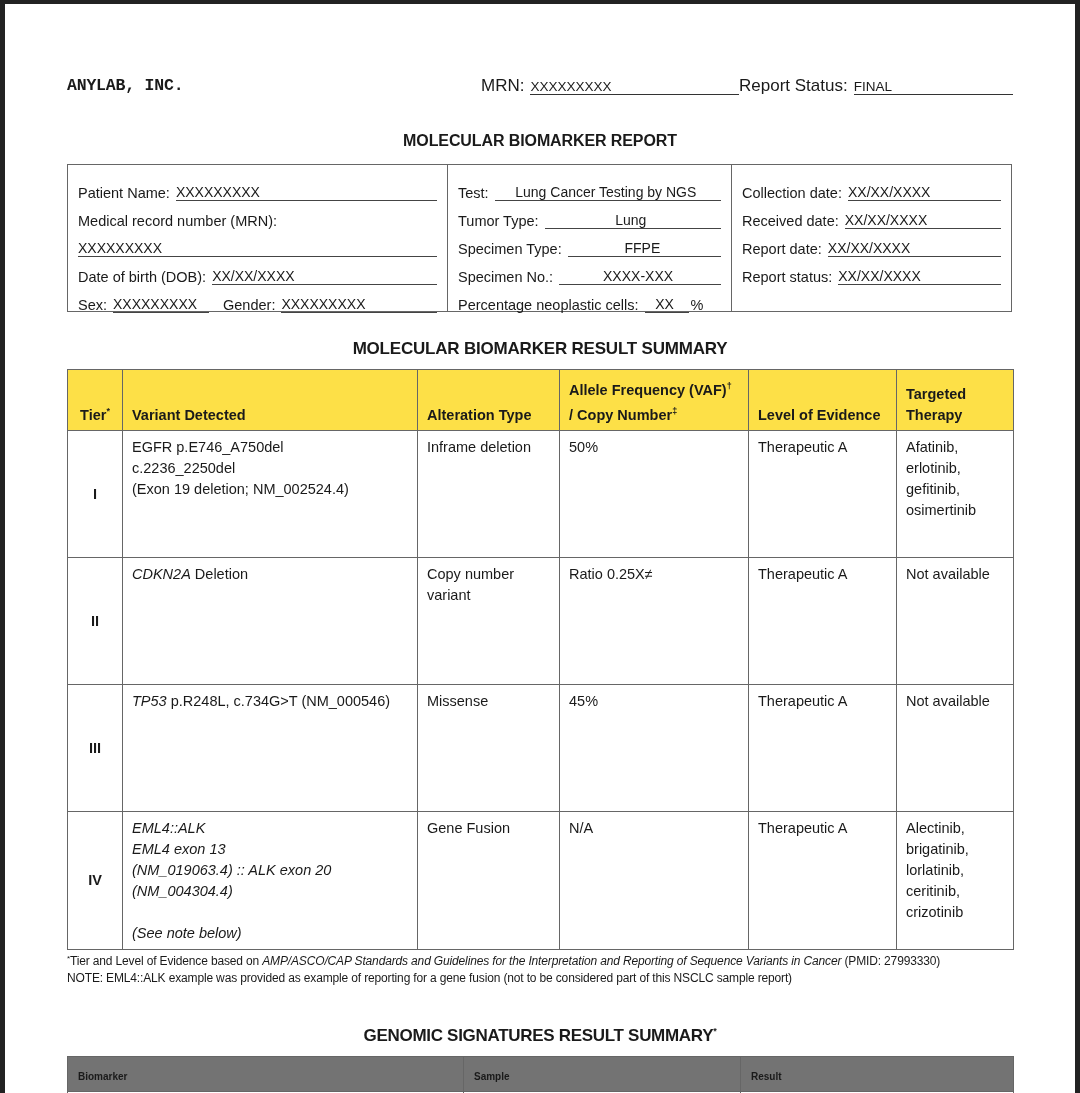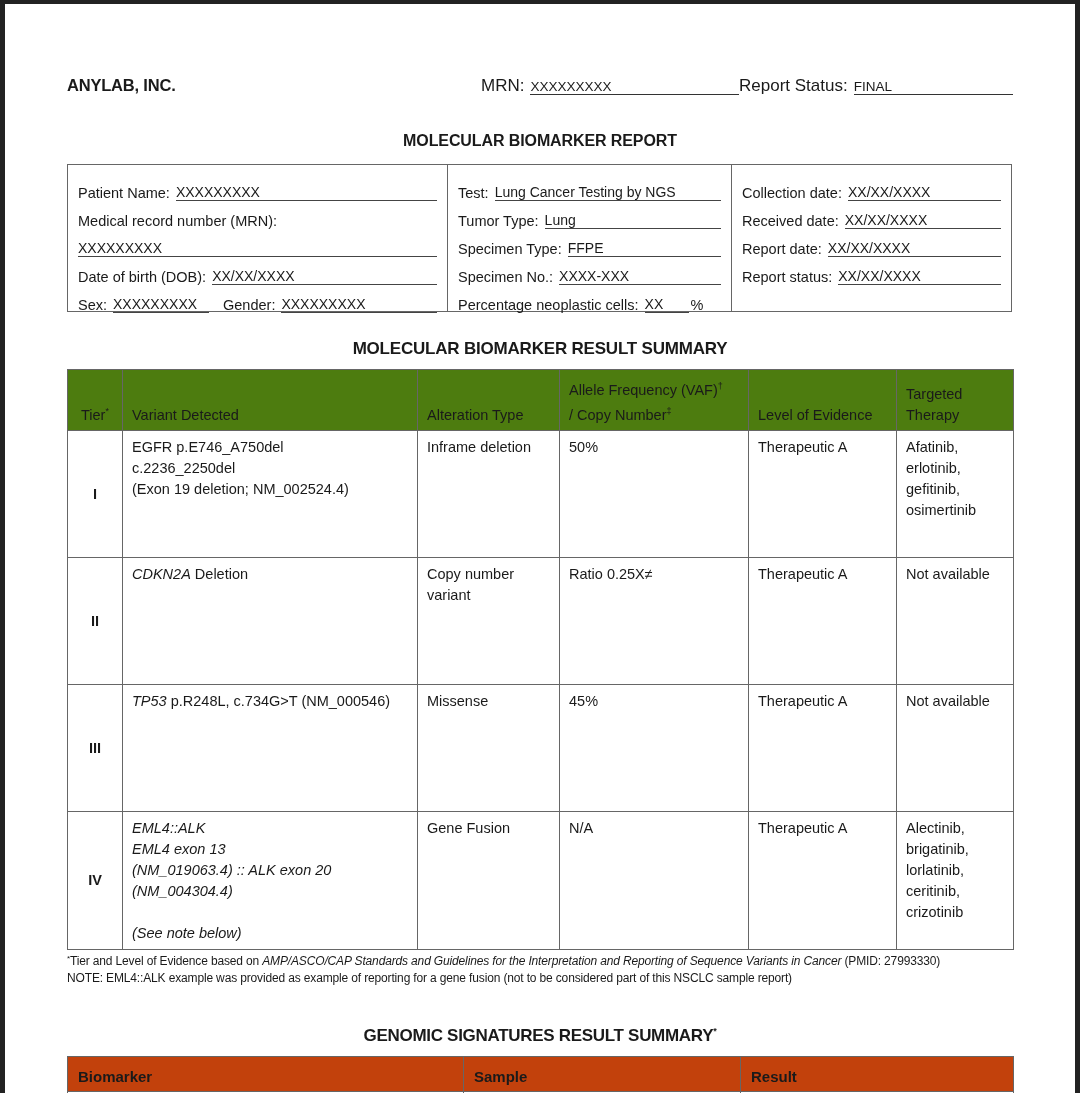--- a/index.html
+++ b/index.html
@@ -8,69 +8,69 @@
     background: #222222;
     font-family: "Liberation Sans", "DejaVu Sans", sans-serif;
     color: #1a1a1a;
     position: relative;
   }
   .page {
     position: absolute; left: 5px; top: 4px; width: 1070px; height: 1089px;
     background: #ffffff; overflow: hidden;
   }
   .abs { position: absolute; }
-  .hdr-company { left: 62px; top: 72px; font-size: 16.5px; font-weight: bold; letter-spacing: -0.2px; }
+  .hdr-company { left: 62px; top: 72px; font-size: 16.5px; font-weight: bold; letter-spacing: -0.2px; font-family: Liberation Mono, monospace; }
   .hdr-field { font-size: 17px; }
   .hdr-mrn { left: 476px; top: 72px; width: 258px; }
   .hdr-status { left: 734px; top: 72px; width: 274px; }
   .fieldline { display: flex; align-items: baseline; white-space: nowrap; }
   .fieldline .lbl { margin-right: 6px; }
   .fieldline .val { flex: 1; border-bottom: 1px solid #333; font-size: 13.5px; line-height: 14px; padding-bottom: 0px; text-decoration: underline; text-decoration-color: transparent; }
   .title { left: 0; width: 1070px; text-align: center; font-weight: bold; }
   .title-main { top: 128px; font-size: 16px; letter-spacing: -0.1px; }
   .title-sub { top: 335px; font-size: 17px; letter-spacing: -0.2px; }
   .title-gen { top: 1022px; font-size: 17px; letter-spacing: -0.3px; }
   .title sup { font-size: 9px; vertical-align: 7px; }
 
   
   .pbox { left: 62px; top: 160px; width: 945px; height: 148px; border: 1.5px solid #666; box-sizing: border-box; display: flex; }
   .pcol { box-sizing: border-box; padding: 8px 10px 0 10px; font-size: 14.5px; }
   .pcol + .pcol { border-left: 1.5px solid #666; }
   .pcol-1 { width: 379px; }
-  .pcol-2 { width: 284px; }
+  .pcol-2 { width: 284px; text-align: center; }
   .pcol-3 { flex: 1; }
   .prow { height: 28px; display: flex; align-items: flex-end; white-space: nowrap; padding-bottom: 0; box-sizing: border-box; }
   .prow .lbl { margin-right: 6px; }
   .prow .val { flex: 1; border-bottom: 1px solid #444; font-size: 14px; padding-right: 4px; line-height: 16px; }
   .prow .val.short { flex: 0 0 auto; min-width: 92px; margin-right: 14px; }
   .prow .val.pct { flex: 0 0 auto; width: 40px; }
   .prow .after { margin-left: 2px; }
   .pcol-1 .prow, .pcol-2 .prow, .pcol-3 .prow { height: 28px; }
 
   
   table { border-collapse: collapse; position: absolute; table-layout: fixed; }
   .mtable { left: 62px; top: 365px; width: 946px; }
   .mtable th, .mtable td { border: 1.5px solid #666; vertical-align: top; padding: 6px 9px 0 9px; font-size: 14.5px; line-height: 21px; }
-  .mtable th { background: #4d7c0f; font-weight: normal; vertical-align: bottom; text-align: left; padding-bottom: 4px; height: 45px; line-height: 21px; }
+  .mtable th { background: #fde047; font-weight: bold; vertical-align: bottom; text-align: left; padding-bottom: 4px; height: 45px; line-height: 21px; }
   .mtable th.tier { text-align: center; padding-left: 4px; padding-right: 4px; }
   .mtable td.tier { text-align: center; vertical-align: middle; font-weight: bold; padding: 0; }
   .mtable th sup { font-size: 9px; vertical-align: 6px; }
   .r1 td { height: 120px; }
   .r2 td, .r3 td { height: 120px; }
   .r4 td { height: 131px; }
   .it { font-style: italic; }
   .line { display: block; }
 
   
   .foot { left: 62px; top: 946px; width: 950px; font-size: 12px; line-height: 17px; letter-spacing: -0.15px; }
   .foot sup { font-size: 8px; vertical-align: 4px; }
 
   
   .gtable { left: 62px; top: 1052px; width: 946px; }
-  .gtable th { border: 1.5px solid #666; background: #c2410c; text-align: left; font-weight: bold; font-size: 15px; padding: 8px 17px 4px 10px; height: 22px; }
+  .gtable th { border: 1.5px solid #666; background: #737373; text-align: left; font-weight: bold; font-size: 10px; padding: 8px 17px 4px 10px; height: 22px; }
   .gtable td { border: 1.5px solid #666; height: 10px; padding: 0; }
 </style>
 </head>
 <body>
 
 <div class="page">
 
   <div class="abs hdr-company">ANYLAB, INC.</div>
 
   <div class="abs hdr-field hdr-mrn fieldline">

